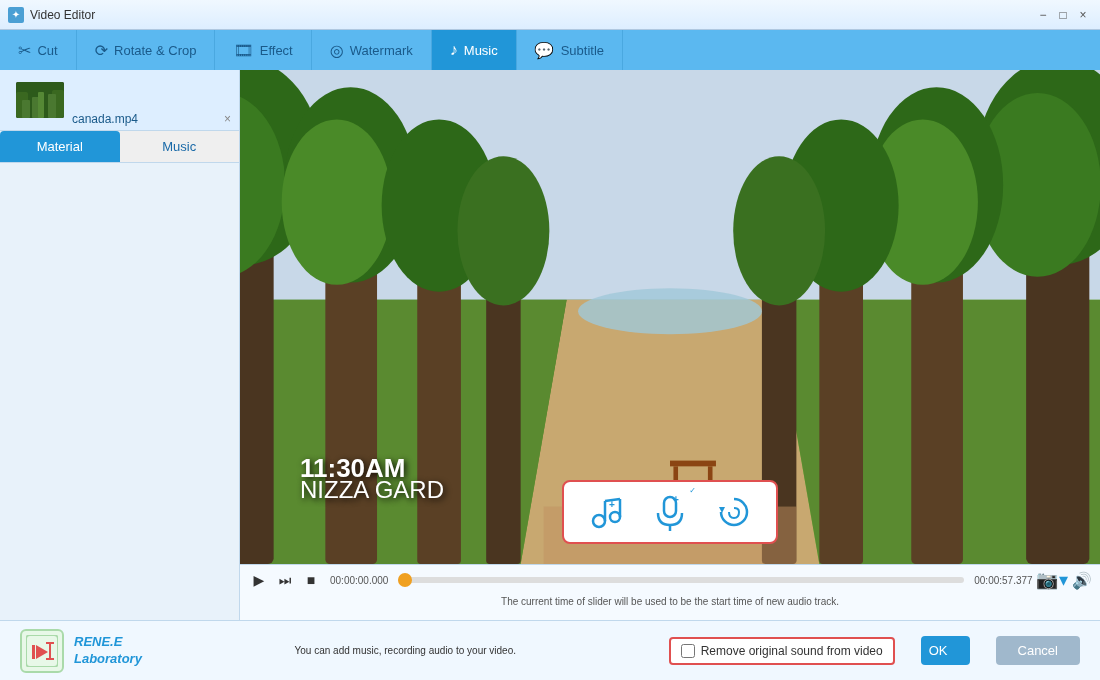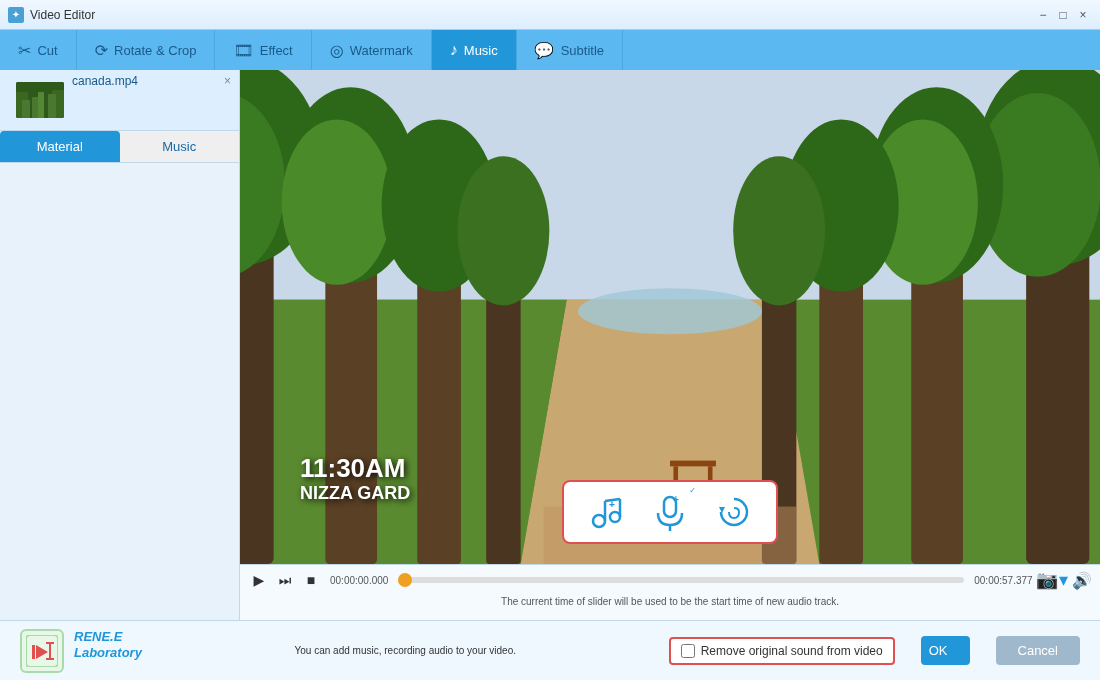--- a/index.html
+++ b/index.html
@@ -195,20 +195,21 @@
       height: 60px;
       background: #f0f8ff;
       border-top: 1px solid #c0d8ec;
       display: flex;
       align-items: center;
       justify-content: space-between;
       padding: 0 20px;
     }
     .bottom-left {
       display: flex;
+      align-items: center;
       gap: 10px;
     }
     .logo-icon {
       width: 44px; height: 44px;
       background: #e8f8e8;
       border: 2px solid #aadaaa;
       border-radius: 6px;
       display: flex; align-items: center; justify-content: center;
       font-size: 20px;
     }
@@ -306,21 +307,21 @@
   <div class="tab-item">
     <span class="tab-icon">💬</span>
     <span>Subtitle</span>
   </div>
 </div>
 
 <div class="main-area">
 
   <div class="sidebar">
 
-    <div style="display:flex; align-items:flex-start; padding:4px 8px; background:#ddeeff; border-bottom:1px solid #c0d8ec;">
+    <div style="display:flex; align-items:flex-end; padding:4px 8px; background:#ddeeff; border-bottom:1px solid #c0d8ec;">
       <div class="sidebar-thumb">
         <svg width="48" height="36" viewBox="0 0 48 36">
           <rect width="48" height="36" fill="#2d5a1b"></rect>
           <rect x="0" y="10" width="12" height="26" fill="#3a6820" rx="2"></rect>
           <rect x="36" y="8" width="12" height="28" fill="#3a6820" rx="2"></rect>
           <rect x="16" y="15" width="8" height="21" fill="#4a7830" rx="1"></rect>
           <rect x="6" y="18" width="8" height="18" fill="#4a7830" rx="1"></rect>
           <rect x="32" y="12" width="8" height="24" fill="#4a7830" rx="1"></rect>
           <rect x="22" y="10" width="6" height="26" fill="#558835" rx="1"></rect>
         </svg>
@@ -382,21 +383,21 @@
           <rect x="320" y="380" width="220" height="50" fill="#c09060" opacity="0.5"></rect>
 
           <rect x="430" y="340" width="40" height="5" fill="#8B4513"></rect>
           <rect x="433" y="345" width="4" height="15" fill="#8B4513"></rect>
           <rect x="463" y="345" width="4" height="15" fill="#8B4513"></rect>
 
           <ellipse cx="430" cy="210" rx="80" ry="20" fill="#a0c8d8" opacity="0.8"></ellipse>
         </svg>
 
         <div style="position:absolute; bottom:80px; left:60px; color:white; font-size:26px; font-weight:bold; text-shadow:2px 2px 6px rgba(0,0,0,0.9); z-index:5;">11:30AM</div>
-        <div style="position:absolute; bottom:60px; left:60px; color:white; font-size:18px; font-weight:bold; text-shadow:2px 2px 6px rgba(0,0,0,0.9); z-index:5;">NIZZA GARD</div>
+        <div style="position:absolute; bottom:60px; left:60px; color:white; font-size:24px; font-weight:normal; text-shadow:2px 2px 6px rgba(0,0,0,0.9); z-index:5;">NIZZA GARD</div>
 
         <div class="video-action-buttons">
 
           <button class="video-action-btn" title="Add music">
             <svg width="38" height="38" viewBox="0 0 38 38">
               <circle cx="12" cy="28" r="6" fill="none" stroke="#2196d8" stroke-width="2.5"></circle>
               <circle cx="28" cy="24" r="5" fill="none" stroke="#2196d8" stroke-width="2.5"></circle>
               <line x1="18" y1="28" x2="18" y2="8" stroke="#2196d8" stroke-width="2.5"></line>
               <line x1="33" y1="24" x2="33" y2="6" stroke="#2196d8" stroke-width="2.5"></line>
               <line x1="18" y1="8" x2="33" y2="6" stroke="#2196d8" stroke-width="2.5"></line>

